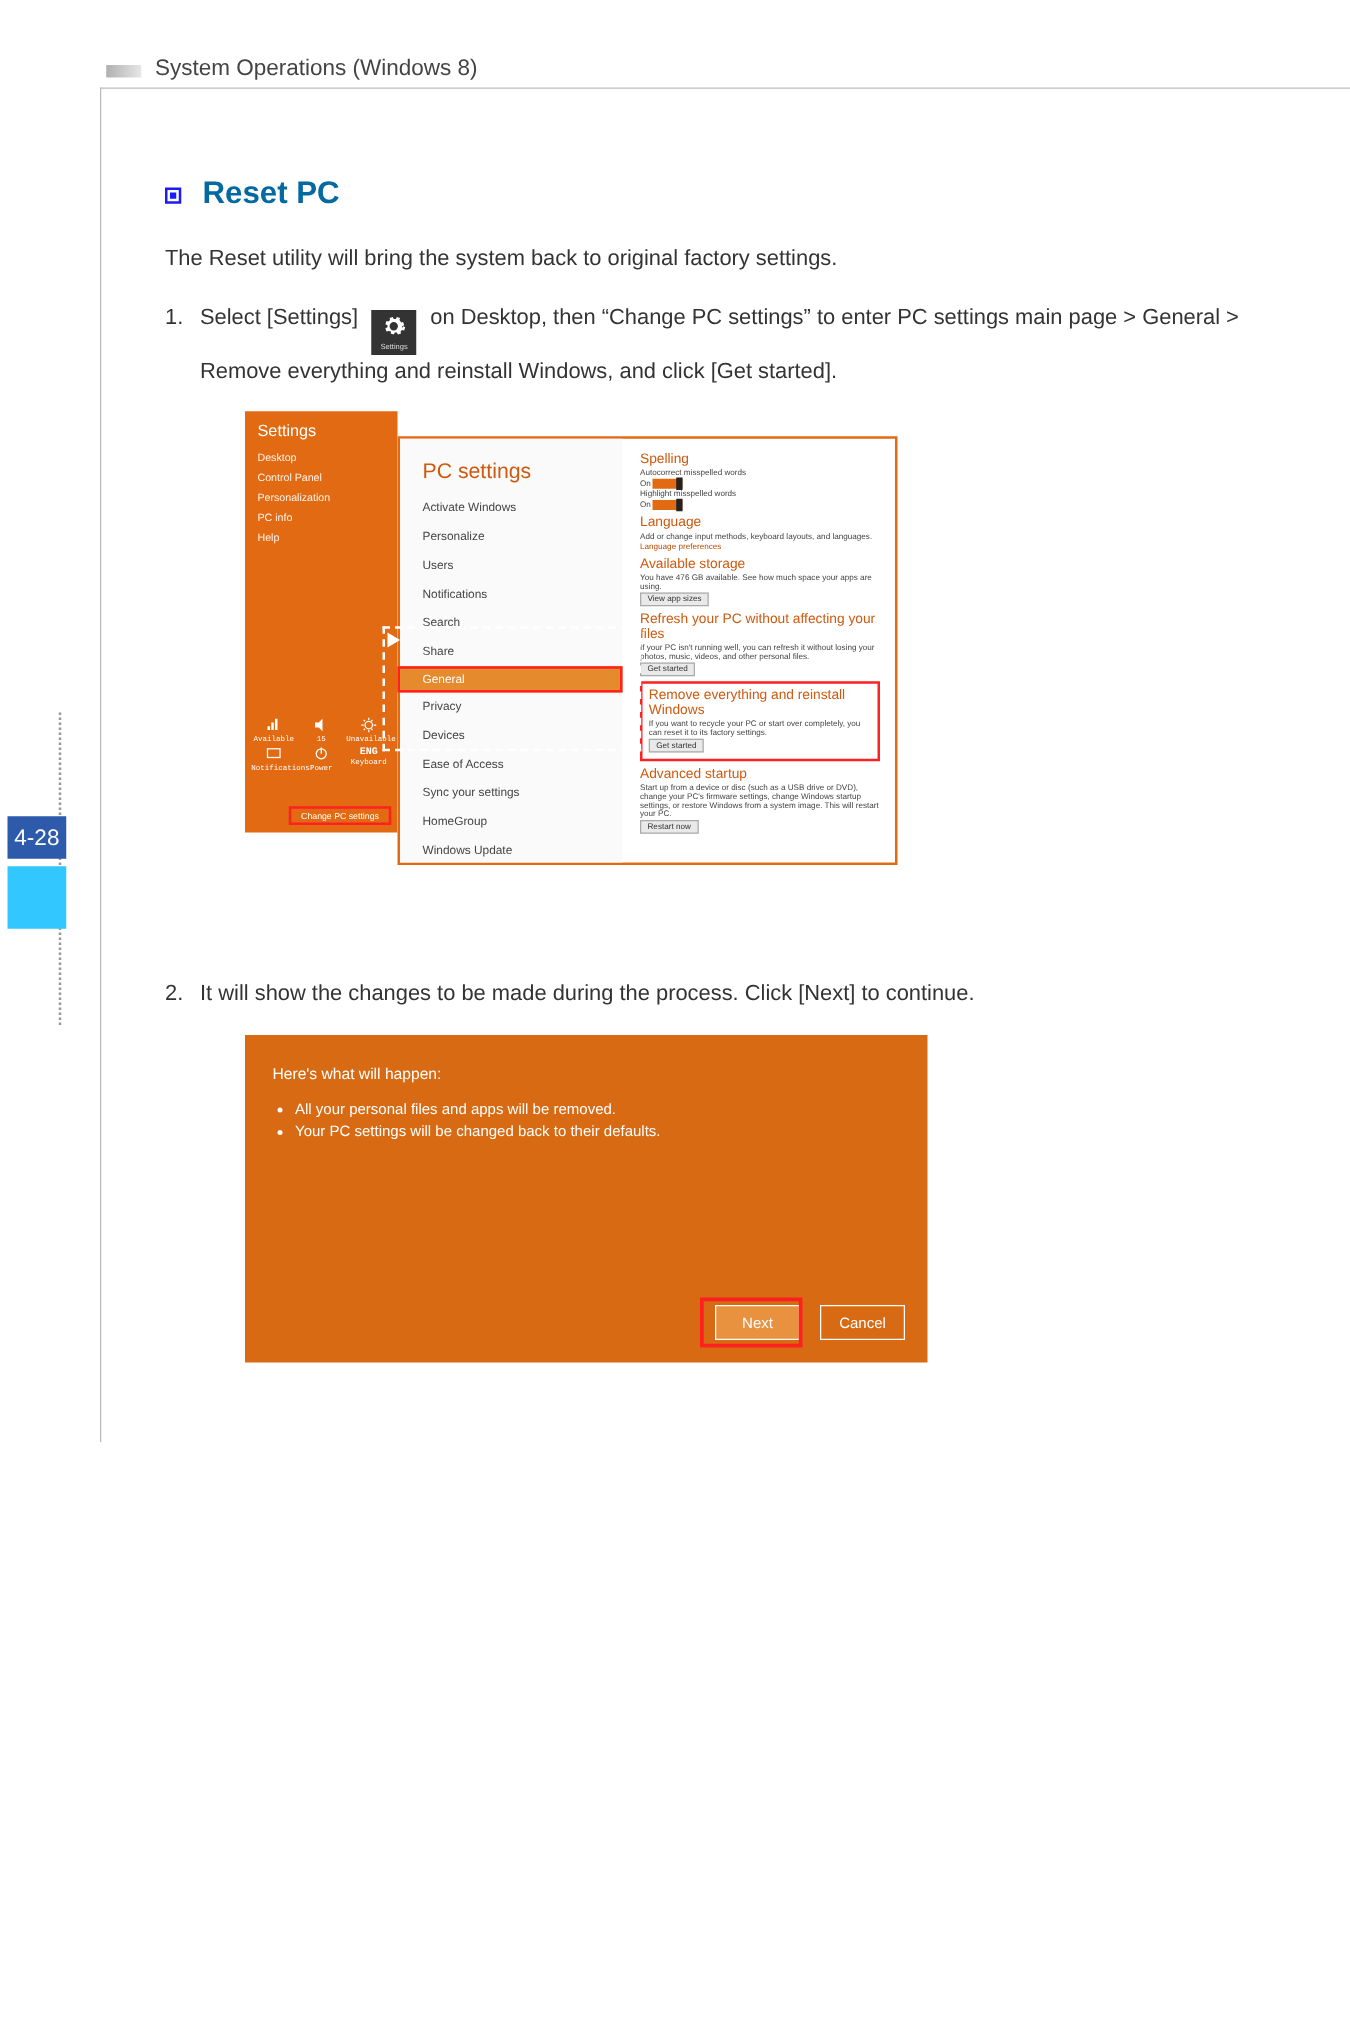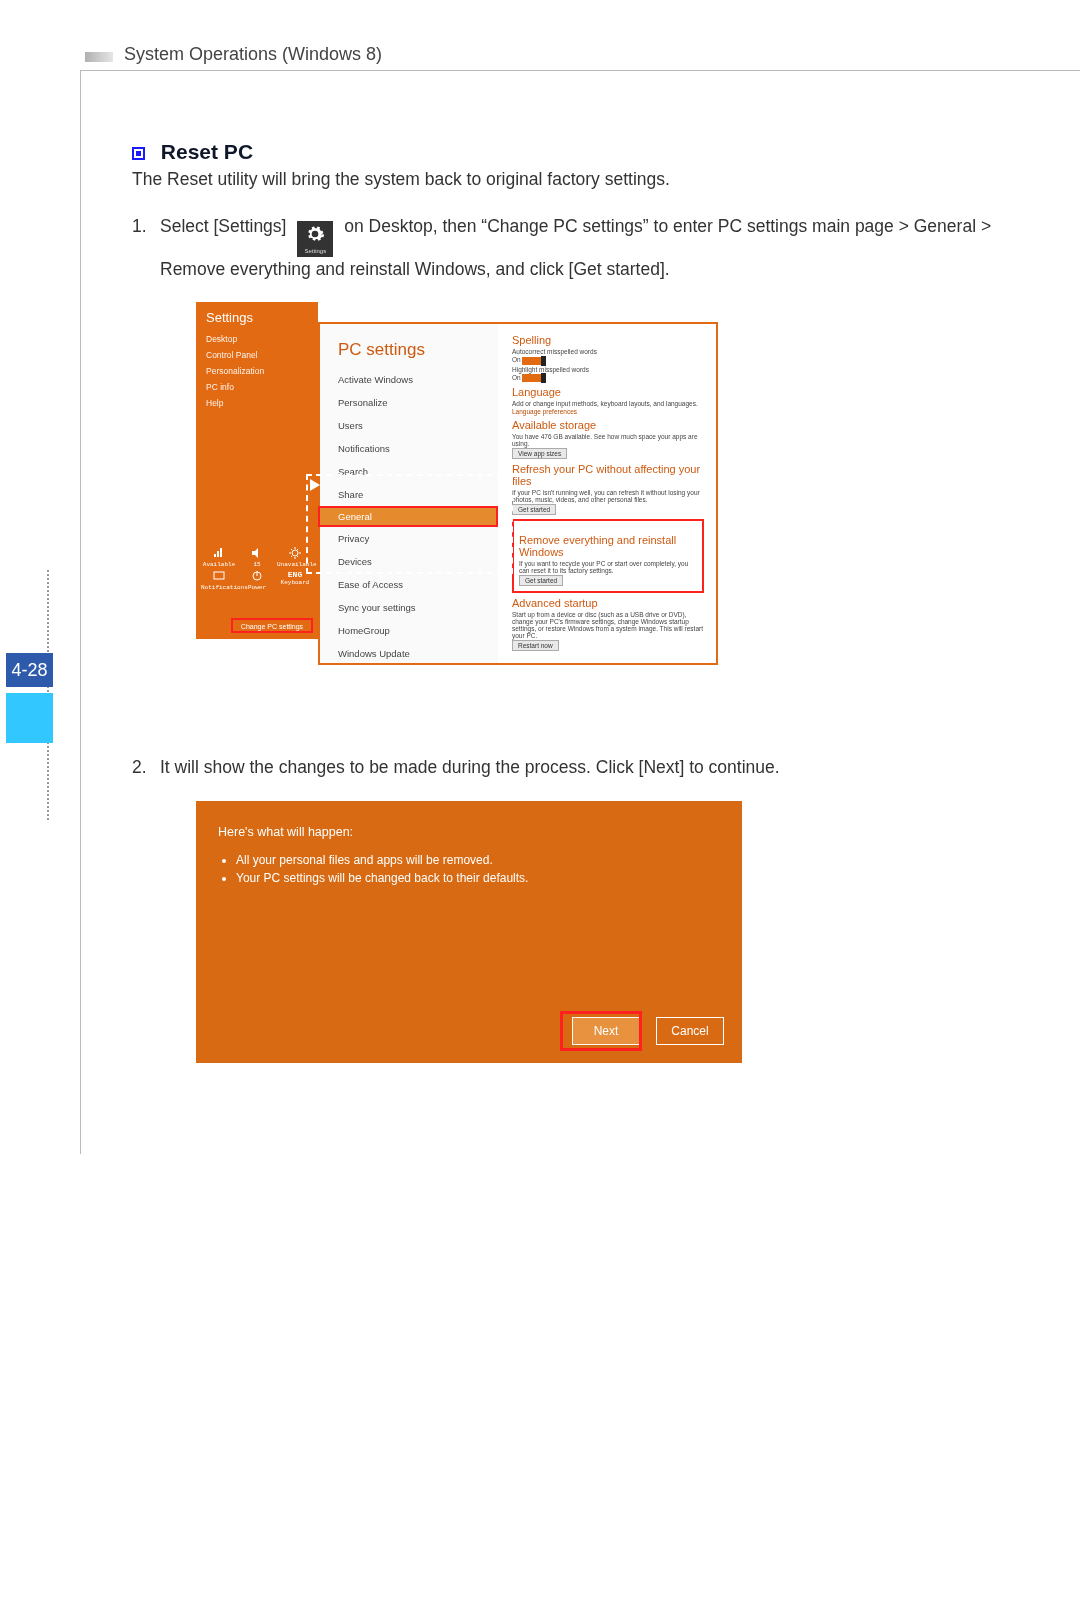--- a/index.html
+++ b/index.html
@@ -56,24 +56,24 @@
     top: 70px; left: 80px; right: 0; bottom: 0;
     border: 1px solid #bbb;
     border-right: none;
     border-bottom: none;
   }
   .content {
     position: absolute;
     top: 130px; left: 132px; right: 80px;
   }
   .section-heading {
-    color: #0f172a;
-    font-size: 21px;
+    color: #0369a1;
+    font-size: 25px;
     font-weight: bold;
-    margin: 10px 0 5px 0;
+    margin: 10px 0 27px 0;
   }
   .square-bullet {
     display: inline-block;
     width: 13px; height: 13px;
     border: 2px solid #1a1aff;
     margin-right: 10px;
     vertical-align: -1px;
     position: relative;
   }
   .square-bullet::after {
@@ -193,21 +193,21 @@
   .toggle {
     display: inline-block; width: 24px; height: 8px;
     background: #e26a12; vertical-align: middle; position: relative;
   }
   .toggle::after { content: ""; position: absolute; right: 0; top: -1px; width: 5px; height: 10px; background: #222; }
   .btn-xs {
     display: inline-block; background: #e9e9e9; border: 1px solid #aaa;
     font-size: 6.5px; padding: 1px 5px; color: #333;
   }
   .redbox {
-    border: 2px solid #ff2020; padding: 13px 5px 5px; margin-top: 4px;
+    border: 2px solid #ff2020; padding: 3px 5px 5px; margin-top: 4px;
   }
 
   
   .shot2 {
     position: relative;
     width: 546px; height: 262px;
     margin-left: 64px;
     background: #d76a12;
     color: #fff;
     padding: 24px 22px;

